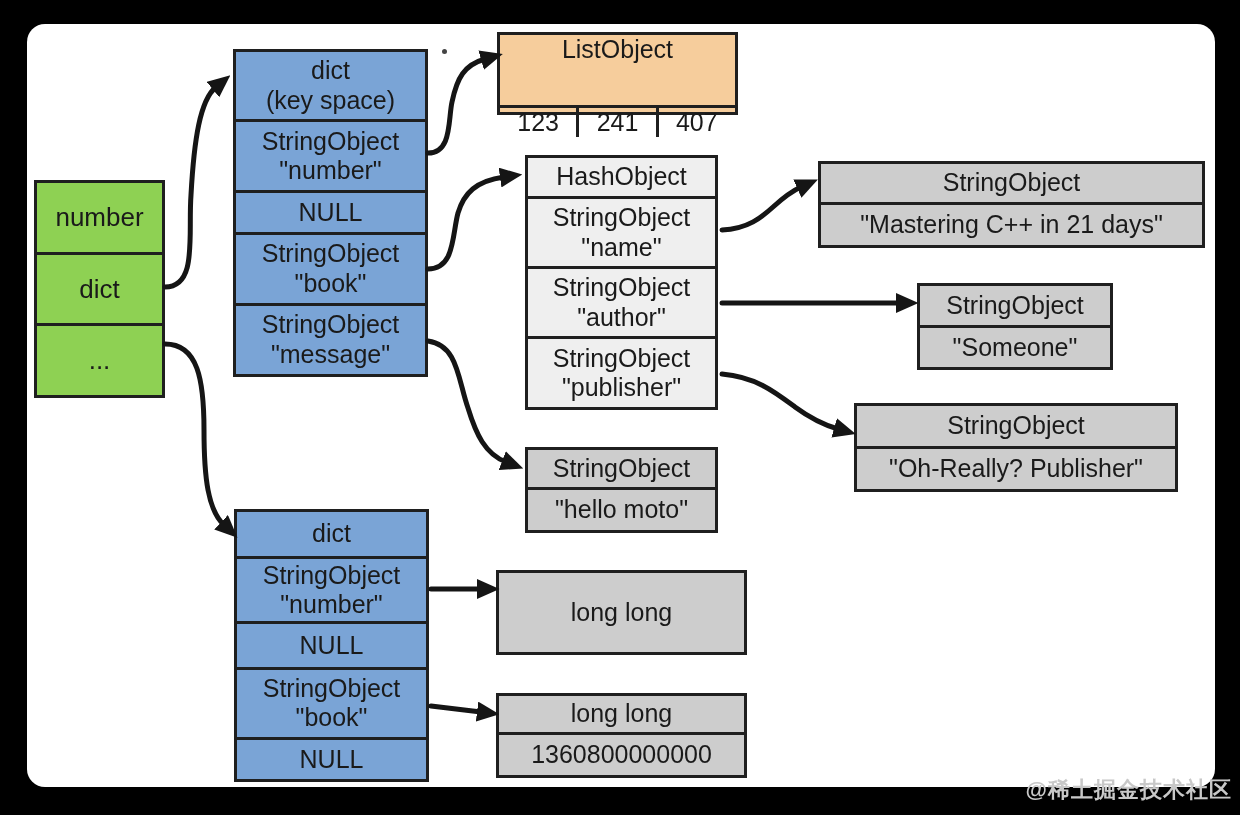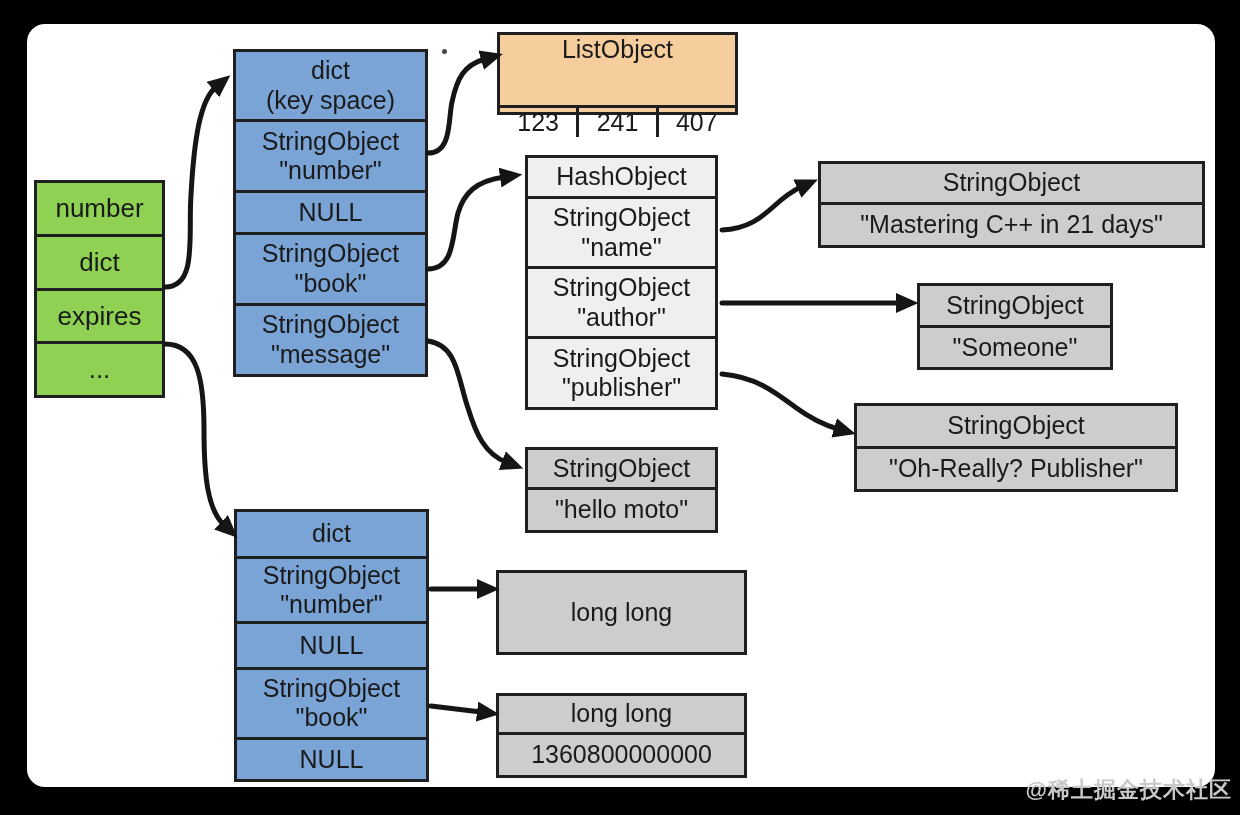--- a/index.html
+++ b/index.html
@@ -49,21 +49,20 @@
   }
 </style>
 </head>
 <body>
 
 <div class="canvas"></div>
 
 <div class="tbox green" style="left:34px;top:180px;width:131px;height:218px;">
   <div class="row" style="flex:1">number</div>
   <div class="row" style="flex:1">dict</div>
-  <div class="row" style="flex:1">expires</div>
   <div class="row" style="flex:1">...</div>
 </div>
 
 <div class="tbox blue" style="left:233px;top:49px;width:195px;height:328px;">
   <div class="row" style="flex:71">dict
 (key space)</div>
   <div class="row" style="flex:72">StringObject
 "number"</div>
   <div class="row" style="flex:41">NULL</div>
   <div class="row" style="flex:72">StringObject

